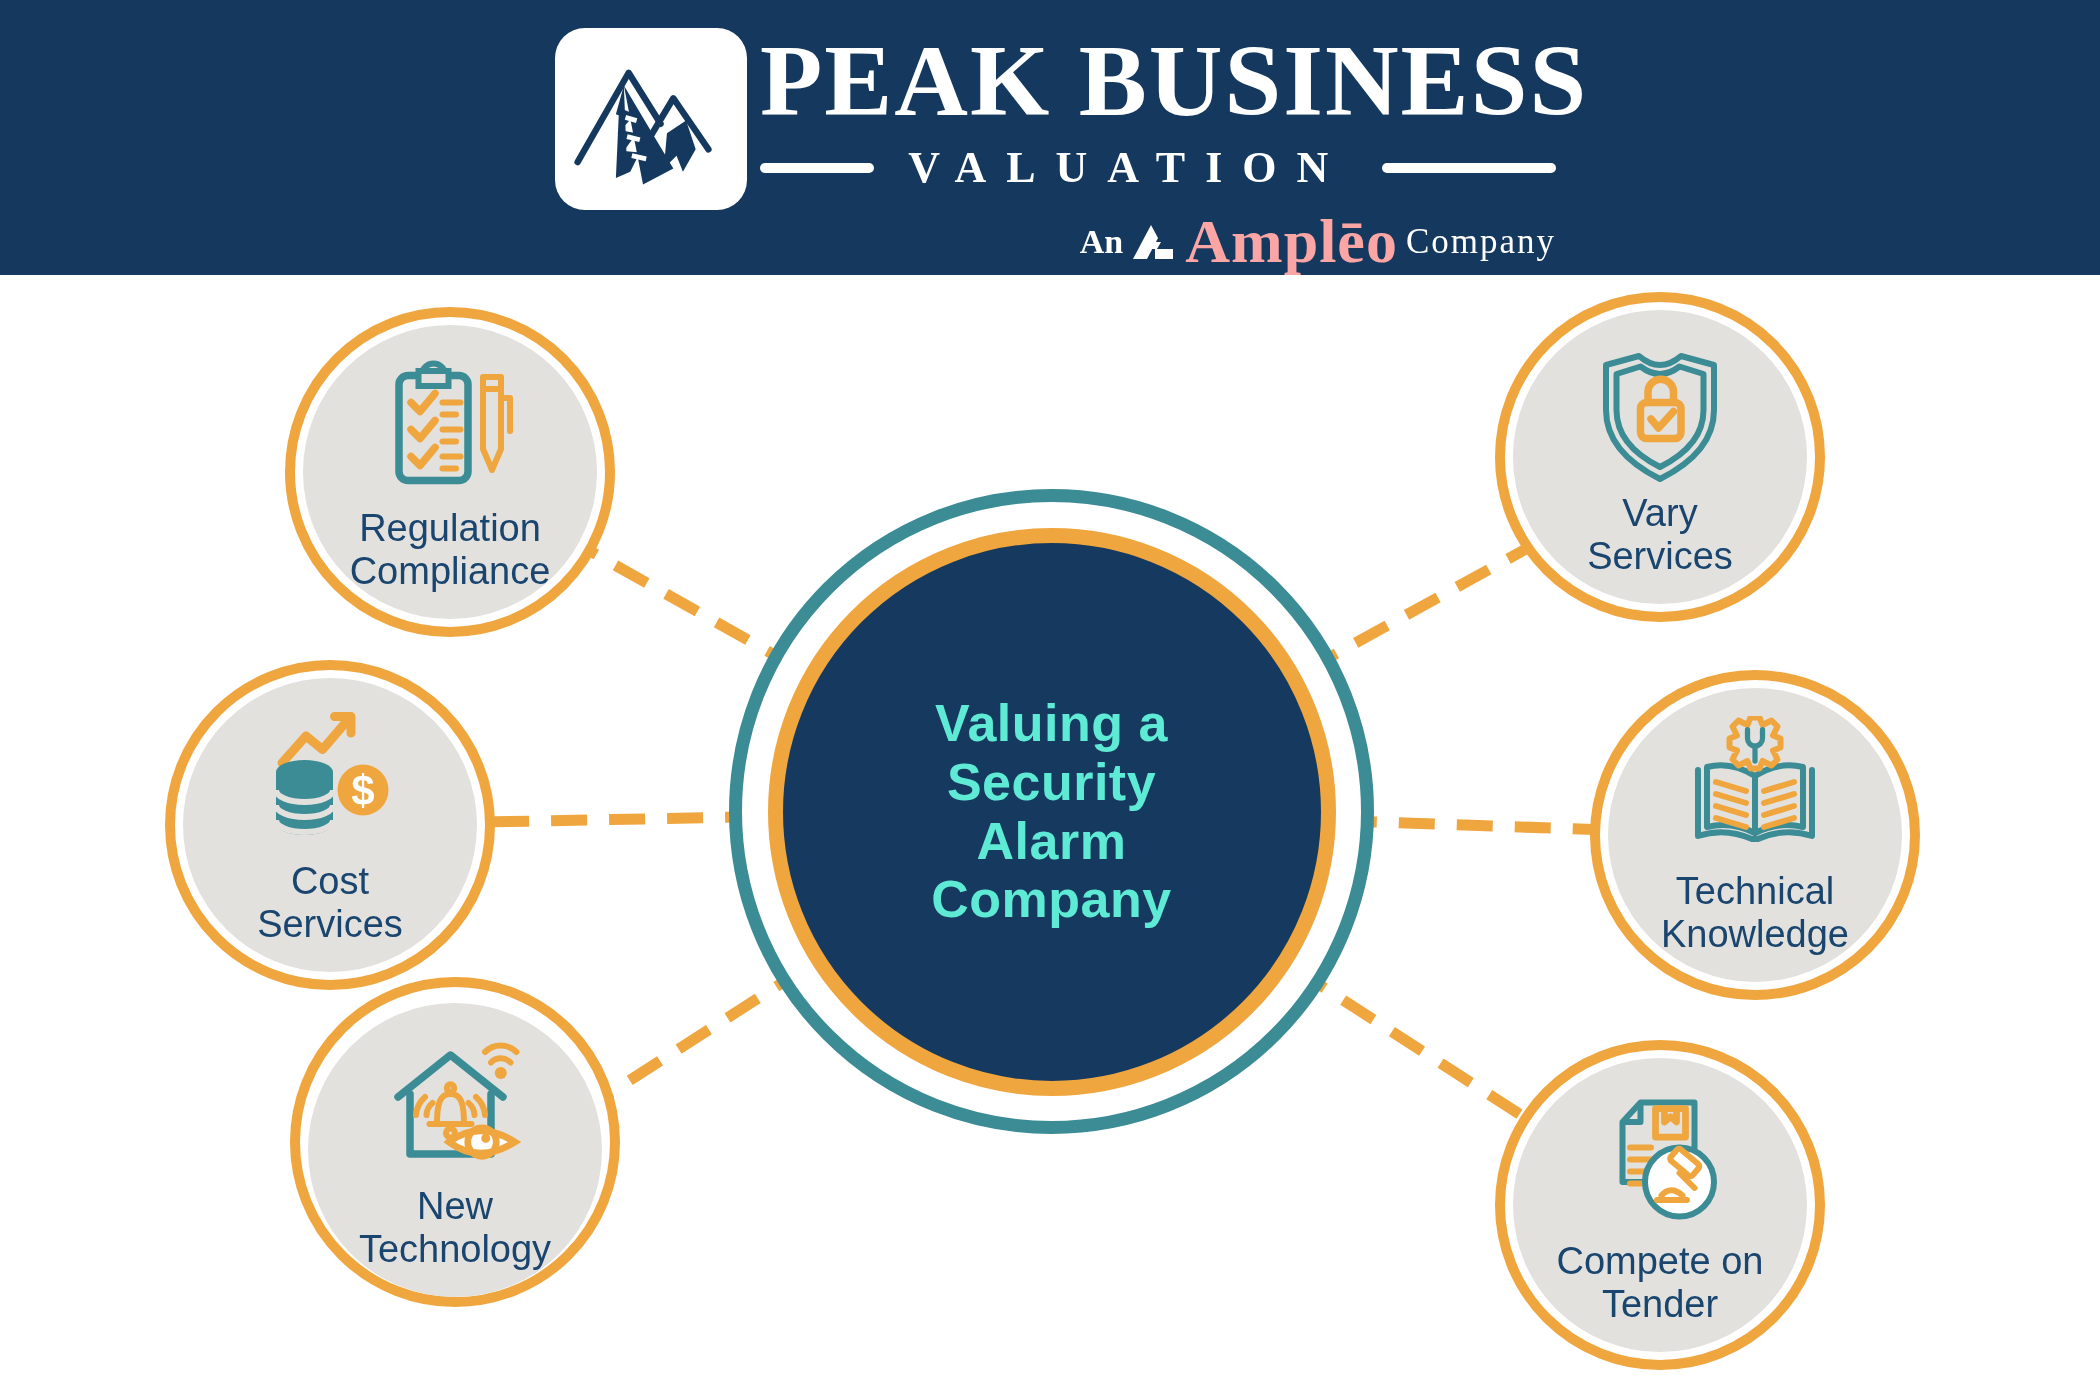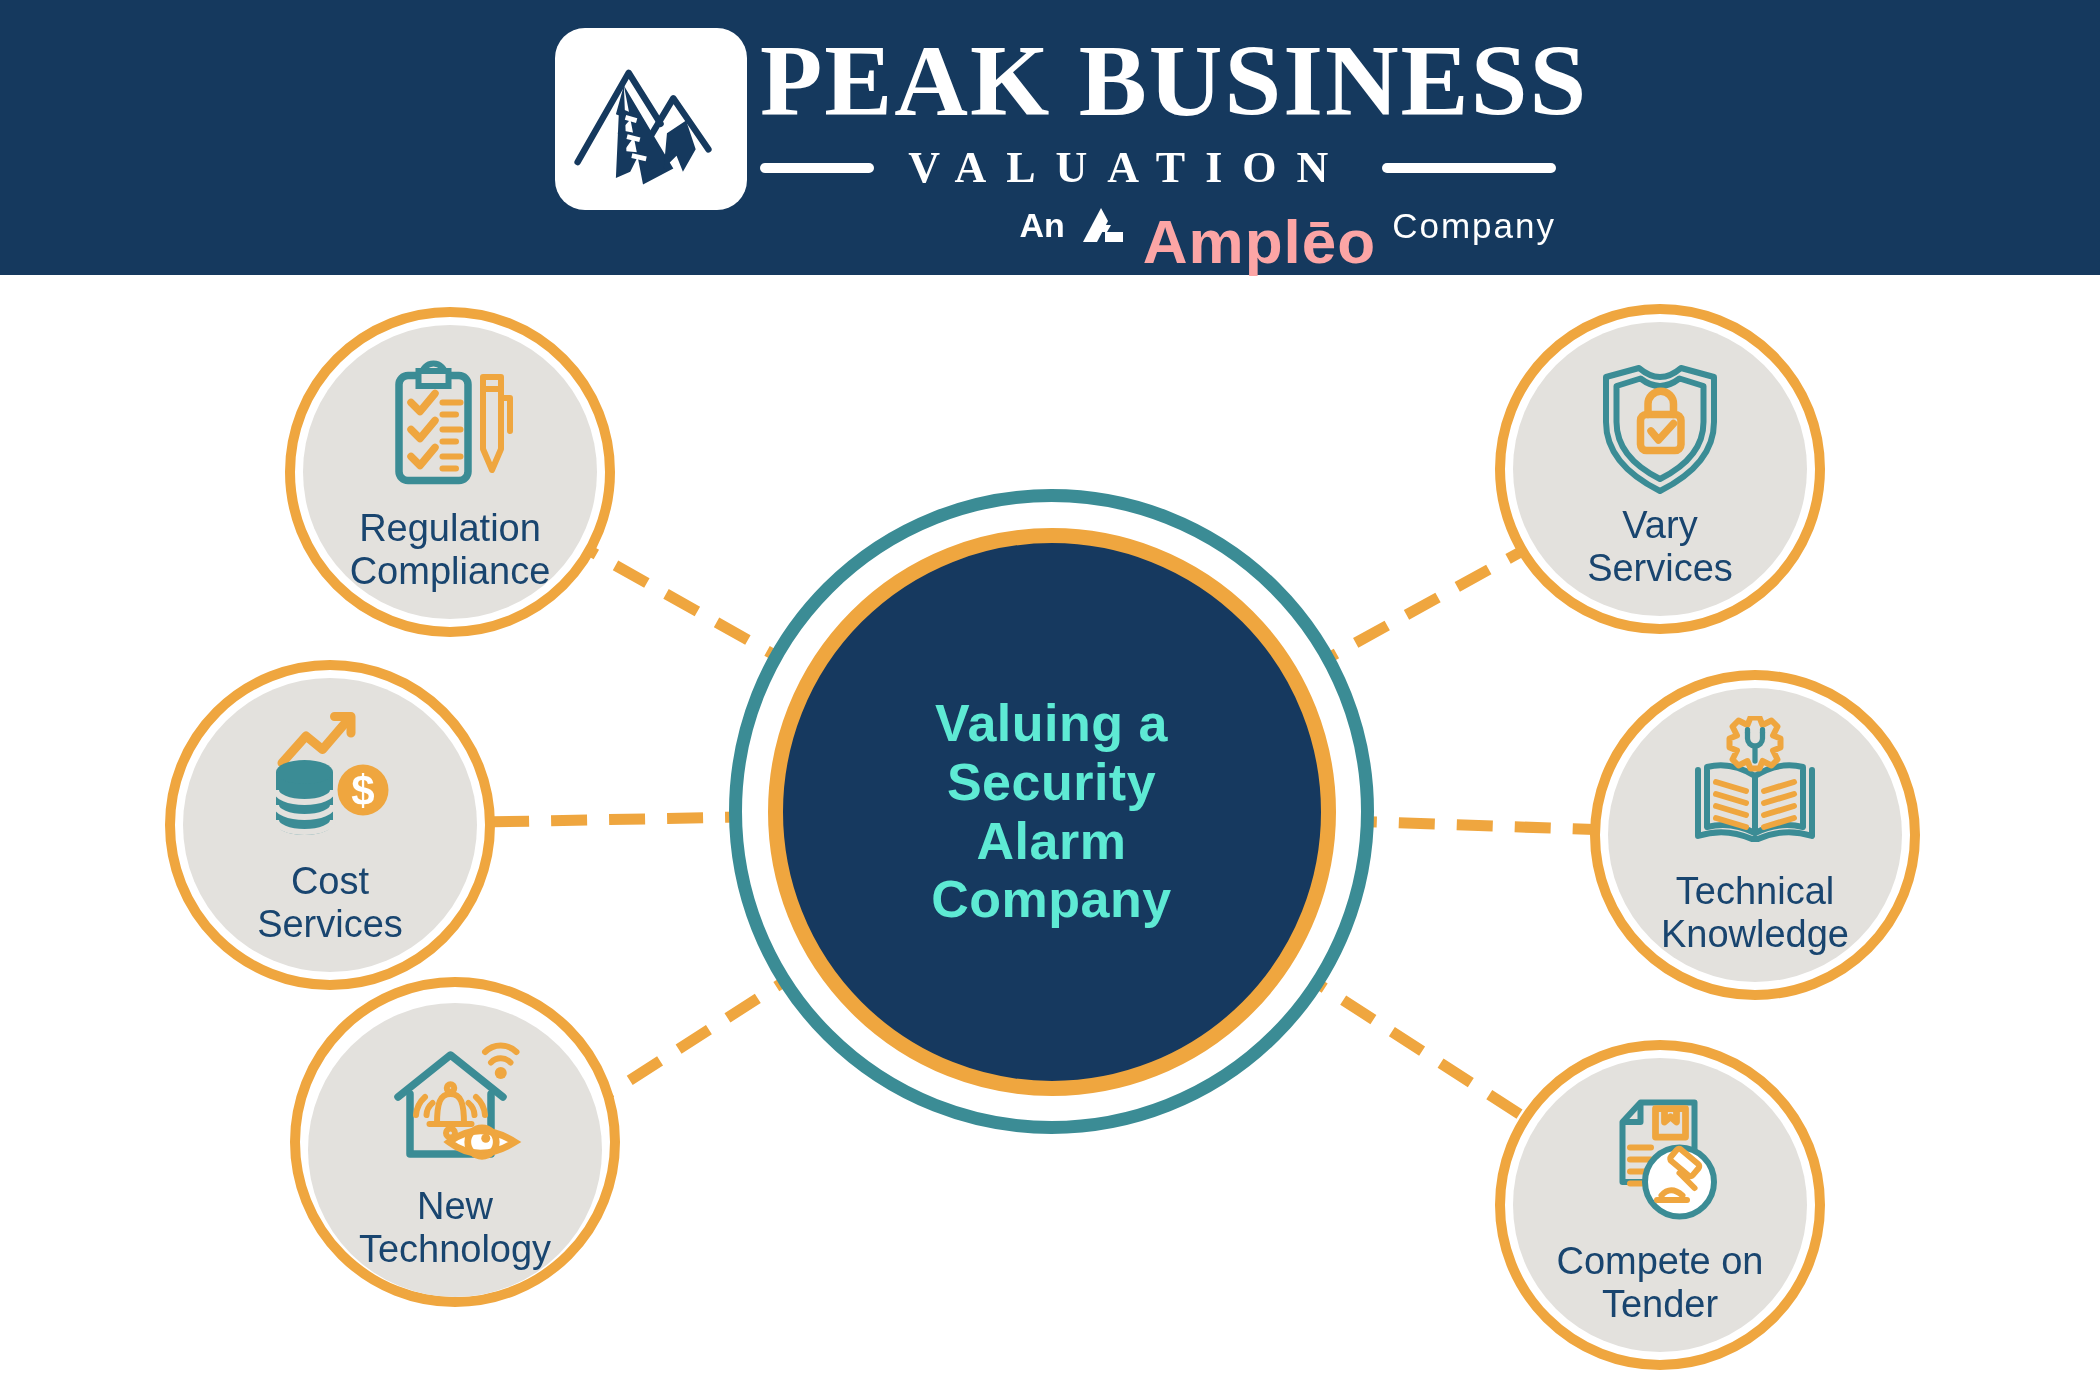--- a/index.html
+++ b/index.html
@@ -25,21 +25,21 @@
     margin-top:14px;display:flex;align-items:center;justify-content:center;gap:34px;
   }
   .valuation-line{height:10px;background:#ffffff;border-radius:6px;}
   .valuation-line.left{width:150px;}
   .valuation-line.right{width:228px;}
   .valuation-text{
     font-family:"Liberation Serif", serif;font-weight:700;color:#ffffff;
     font-size:44px;letter-spacing:20px;line-height:1;white-space:nowrap;
   }
   .tagline-row{
-    margin-top:16px;display:flex;align-items:flex-start;justify-content:flex-end;gap:16px;
+    margin-top:16px;display:flex;align-items:center;justify-content:flex-end;gap:8px;font-family:Liberation Serif, serif;
   }
   .tagline-an{color:#ffffff;font-size:34px;font-weight:600;}
   .tagline-brand{color:#fca5a5;font-size:62px;font-weight:700;letter-spacing:1px;}
   .tagline-company{color:#ffffff;font-size:35px;font-weight:500;letter-spacing:2px;}
   
   .connector-svg{position:absolute;left:0;top:0;width:2100px;height:1400px;}
   .central-node{
     position:absolute;left:729px;top:489px;width:645px;height:645px;box-sizing:border-box;
     border:13px solid #3B8C95;border-radius:50%;background:#ffffff;
     display:flex;align-items:center;justify-content:center;
@@ -60,21 +60,21 @@
   .satellite-inner{
     width:294px;height:294px;border-radius:50%;background:#E3E1DD;
     display:flex;flex-direction:column;align-items:center;justify-content:center;
   }
   .satellite-icon{width:150px;height:150px;flex:none;margin-top:2px;}
   .satellite-label{
     margin-top:4px;color:#19456F;font-size:38px;font-weight:400;line-height:1.12;
     text-align:center;white-space:pre-line;
   }
   .sat-regulation{left:285px;top:307px;}
-  .sat-vary{left:1495px;top:304px;}
+  .sat-vary{left:1495px;top:292px;}
   .sat-cost{left:165px;top:660px;}
   .sat-technical{left:1590px;top:670px;}
   .sat-newtech{left:290px;top:977px;align-items:flex-end;}
   .sat-compete{left:1495px;top:1040px;}
 </style>
 </head>
 <body>
 
 <div class="header">
   <div class="logo-box">

